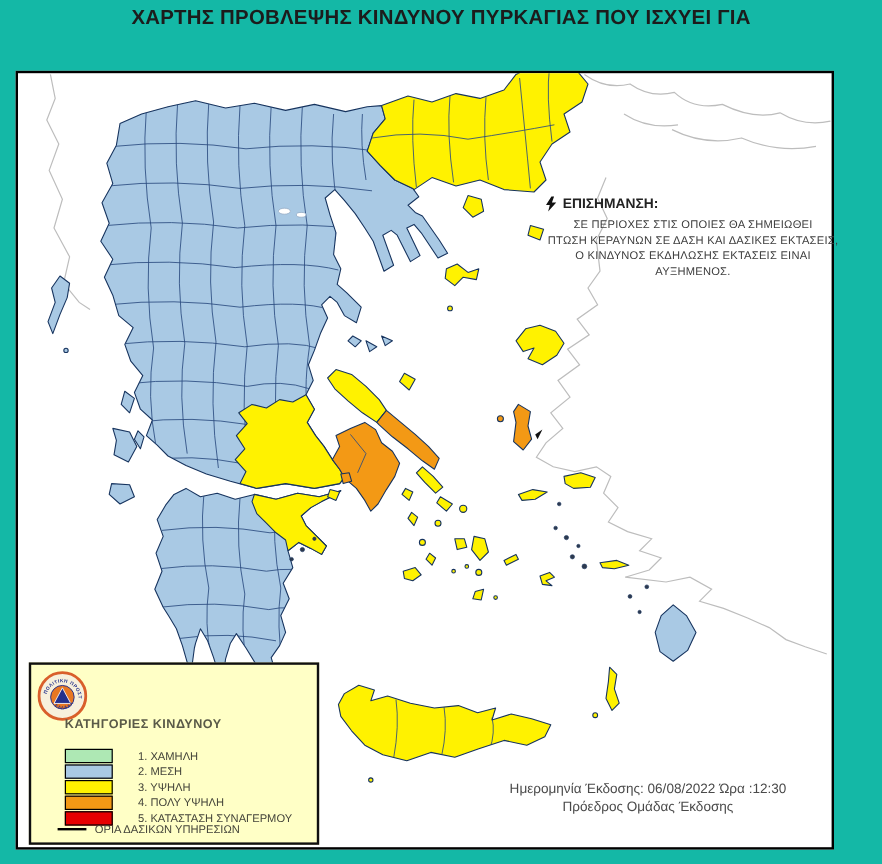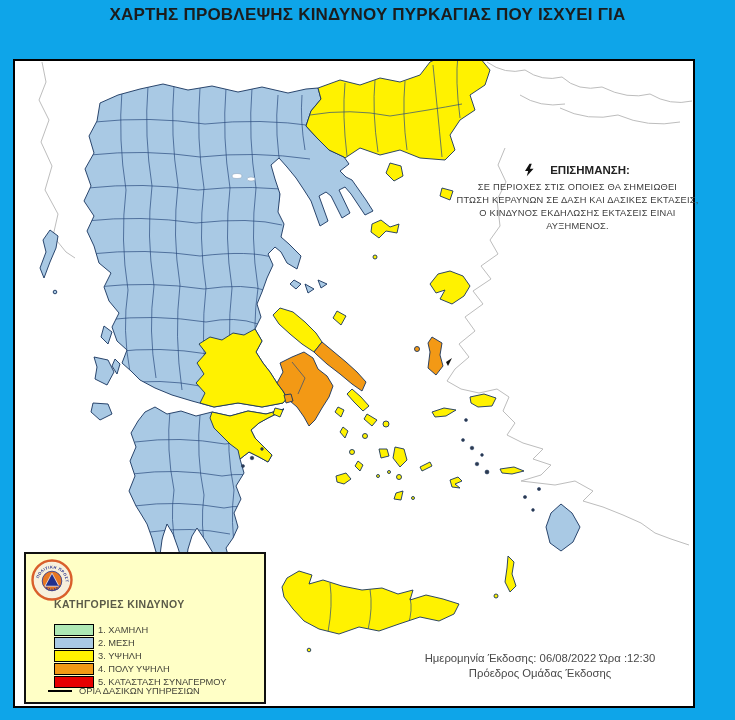--- a/index.html
+++ b/index.html
@@ -1,41 +1,41 @@
 <!DOCTYPE html>
 <html><head>
 <meta charset="utf-8">
 <style>
   html,body{margin:0;padding:0;background:#ffffff;}
-  #stage{position:relative;width:735px;height:720px;background:#0ea5e9;overflow:hidden;
+  #stage{position:relative;width:735px;height:720px;background:#14b8a6;overflow:hidden;
          font-family:"Liberation Sans",sans-serif;}
   .abs{position:absolute;}
   
   #titleblock{left:0;top:5px;width:735px;text-align:center;z-index:3;}
   .title1{font-size:17px;font-weight:bold;color:#1c1c1c;letter-spacing:.2px;}
   .title2{font-size:16px;font-weight:bold;color:#1c1c1c;margin-top:3px;}
   
   #mapbox{left:13px;top:59px;width:678px;height:645px;border:2px solid #000;background:#fff;z-index:1;}
   #mapsvg{position:absolute;left:0;top:0;}
   .land{stroke:#16335e;stroke-width:0.9;stroke-linejoin:round;}
   .brd{fill:none;stroke:#2a4a7e;stroke-width:0.7;}
   .neigh{fill:none;stroke:#bdbdbd;stroke-width:1;}
   .islet{fill:#2e3a4e;stroke:#16335e;stroke-width:0.5;}
   .lake{fill:#ffffff;stroke:#8fa6c0;stroke-width:0.6;}
   
   #warnbox{left:455px;top:163px;width:245px;text-align:center;z-index:2;color:#2e2e2e;}
-  .warn-head{font-size:11.5px;font-weight:bold;display:flex;align-items:center;justify-content:center;gap:16px;color:#222;}
+  .warn-head{font-size:11.5px;font-weight:bold;display:flex;align-items:center;justify-content:flex-start;gap:5px;color:#222;}
   .warn-lines{font-size:9.3px;line-height:1.4;margin-top:4px;color:#3c3c3c;letter-spacing:.2px;}
   
   #legendbox{left:24px;top:552px;width:238px;height:148px;background:#FFFFC6;border:2px solid #101010;z-index:2;}
   #logo{position:absolute;left:5px;top:5px;}
   .agency{position:absolute;left:52px;top:10px;font-size:8.4px;font-weight:bold;color:#3d3d52;line-height:1.55;}
   .leg-head{position:absolute;left:28px;top:44px;font-size:10.5px;font-weight:bold;color:#5a5a48;letter-spacing:.4px;}
   .leg-rows{position:absolute;left:28px;top:70px;}
-  .leg-row{display:flex;align-items:center;gap:4px;margin-bottom:1.5px;}
+  .leg-row{display:flex;align-items:center;gap:21px;margin-bottom:1.5px;}
   .swatch{width:38px;height:9.5px;border:1px solid #000;}
   .leg-label{font-size:9.3px;color:#44443a;}
   .leg-bound{position:absolute;left:22px;top:132px;display:flex;align-items:center;gap:7px;}
   .boundary-line{width:24px;height:2px;background:#000;}
   
   #issuebox{left:395px;top:651px;width:290px;text-align:center;z-index:2;
             font-size:11.3px;color:#4a4a4a;line-height:1.32;}
 </style>
 </head>
 <body>

